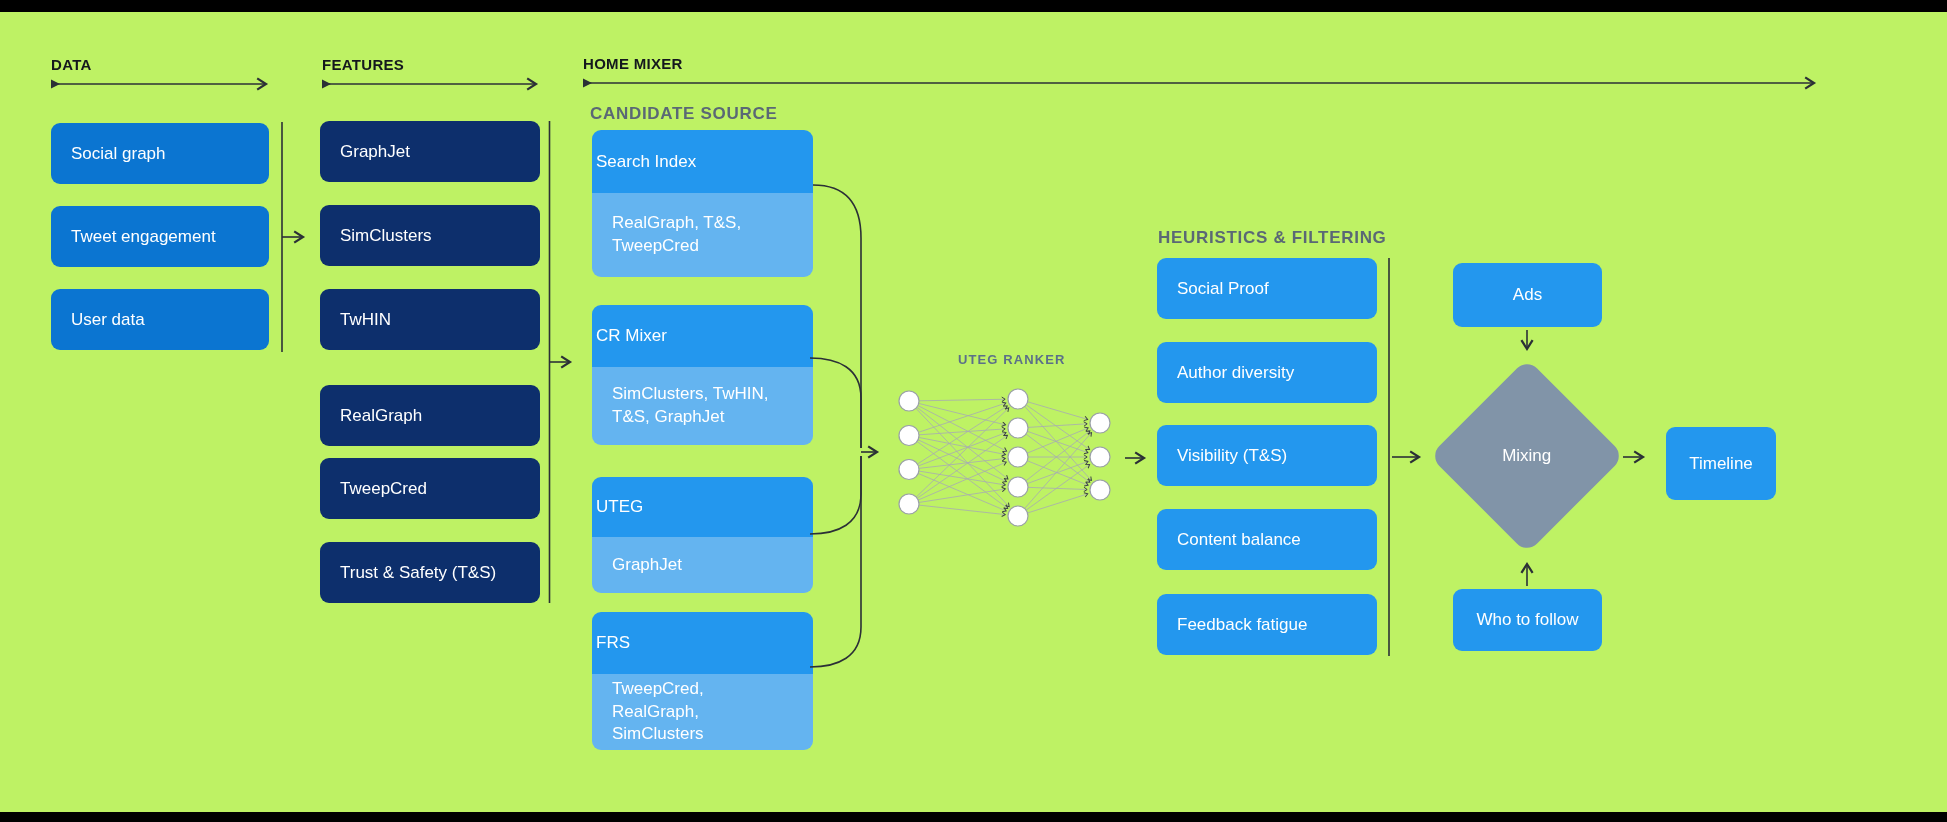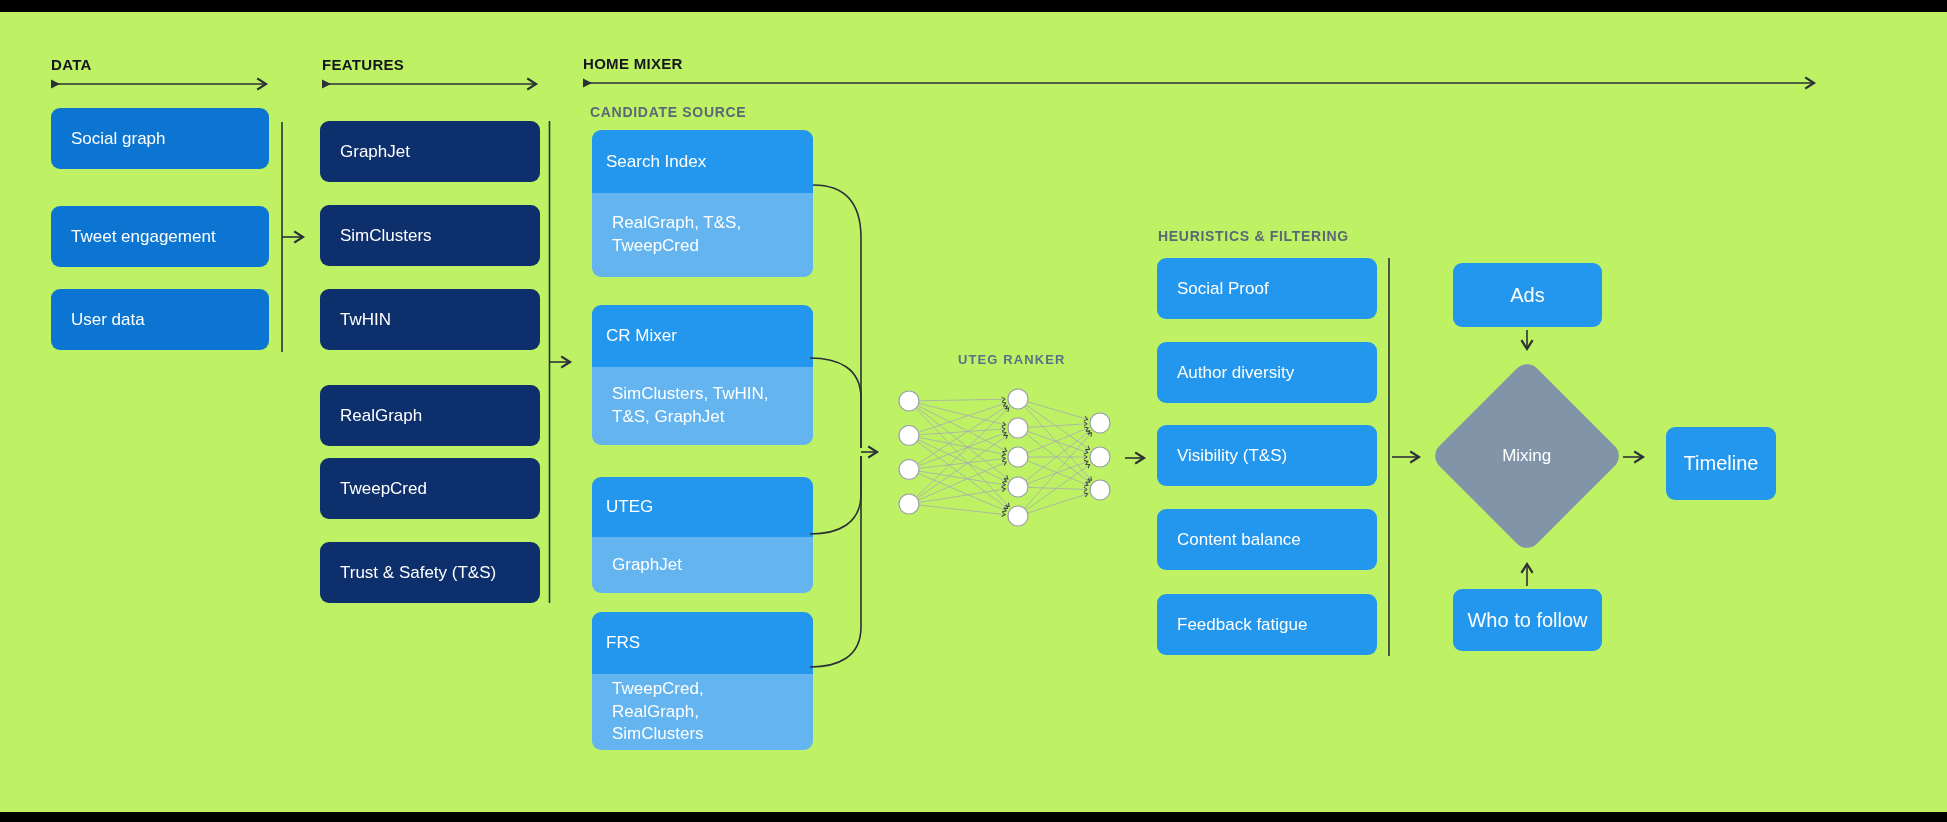--- a/index.html
+++ b/index.html
@@ -3,34 +3,34 @@
 <meta charset="utf-8">
 <style>
   html,body{margin:0;padding:0;background:#fff;}
   #stage{position:relative;width:1947px;height:822px;background:#bef264;overflow:hidden;
          font-family:"Liberation Sans","DejaVu Sans",sans-serif;}
   .blackbar{position:absolute;left:0;width:1947px;background:#000;}
   #bar-top{top:0;height:12px;}
   #bar-bottom{top:812px;height:10px;}
 
   .sec-header{position:absolute;font-size:15px;font-weight:700;color:#14181d;letter-spacing:.3px;}
-  .sub-header{position:absolute;font-size:14px;font-weight:600;color:#5a6875;letter-spacing:.7px;}
+  .sub-header{position:absolute;font-size:17px;font-weight:600;color:#5a6875;letter-spacing:.7px;}
   .ranker-header{position:absolute;font-size:13px;font-weight:600;color:#5b7089;letter-spacing:1.1px;}
 
   .box{position:absolute;border-radius:9px;color:#fff;font-size:17px;display:flex;align-items:center;
        padding:0 20px;box-sizing:border-box;}
   .data-box{background:#0b75d1;left:51px;width:218px;height:61px;}
   .feat-box{background:#0d2f6c;left:320px;width:220px;height:61px;}
   .filter-box{background:#2397ee;left:1157px;width:220px;height:61px;}
 
   .cand{position:absolute;left:592px;width:221px;border-radius:9px;overflow:hidden;color:#fff;font-size:17px;}
-  .cand .hd{background:#2397ee;display:flex;align-items:center;padding:0 14px;box-sizing:border-box;}
+  .cand .hd{background:#2397ee;display:flex;align-items:center;padding:0 4px;box-sizing:border-box;}
   .cand .sub{background:#64b4f0;display:flex;align-items:center;padding:0 20px;box-sizing:border-box;line-height:1.35;}
 
-  .pill{position:absolute;background:#2397ee;border-radius:9px;color:#fff;font-size:20px;
+  .pill{position:absolute;background:#2397ee;border-radius:9px;color:#fff;font-size:17px;
         display:flex;align-items:center;justify-content:center;box-sizing:border-box;}
 
   #diamond{position:absolute;left:1458px;top:387px;width:138px;height:138px;background:#8194a8;
            border-radius:14px;transform:rotate(45deg);display:flex;align-items:center;justify-content:center;}
   #diamond .lbl{transform:rotate(-45deg);color:#fff;font-size:17px;}
 
   svg{position:absolute;left:0;top:0;pointer-events:none;}
 </style>
 </head>
 <body>
@@ -41,21 +41,21 @@
   <div id="bar-bottom" class="blackbar"></div>
 
   <div class="sec-header" style="left:51px;top:56px">DATA</div>
   <div class="sec-header" style="left:322px;top:56px">FEATURES</div>
   <div class="sec-header" style="left:583px;top:55px">HOME MIXER</div>
 
   <div class="sub-header" style="left:590px;top:104px">CANDIDATE SOURCE</div>
   <div class="sub-header" style="left:1158px;top:228px">HEURISTICS &amp; FILTERING</div>
   <div class="ranker-header" style="left:958px;top:352px">UTEG RANKER</div>
 
-  <div class="box data-box" style="top:108px">Social graph</div>
+  <div class="box data-box" style="top:123px">Social graph</div>
   <div class="box data-box" style="top:206px">Tweet engagement</div>
   <div class="box data-box" style="top:289px">User data</div>
 
   <div class="box feat-box" style="top:121px">GraphJet</div>
   <div class="box feat-box" style="top:205px">SimClusters</div>
   <div class="box feat-box" style="top:289px">TwHIN</div>
   <div class="box feat-box" style="top:385px">RealGraph</div>
   <div class="box feat-box" style="top:458px">TweepCred</div>
   <div class="box feat-box" style="top:542px">Trust &amp; Safety (T&amp;S)</div>
 

